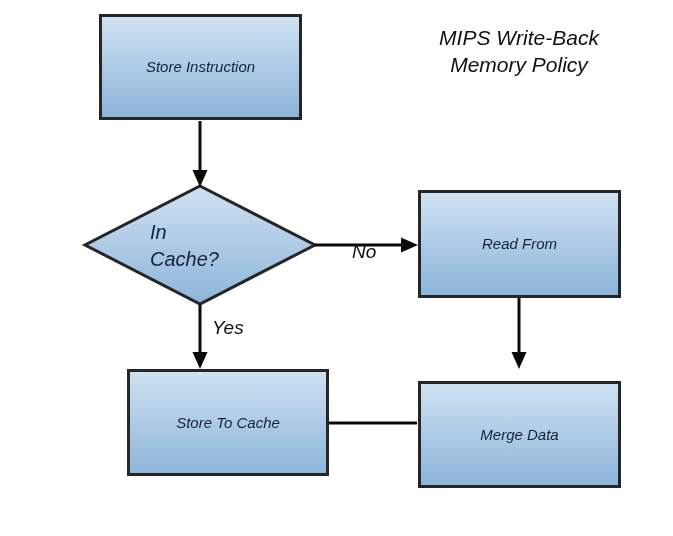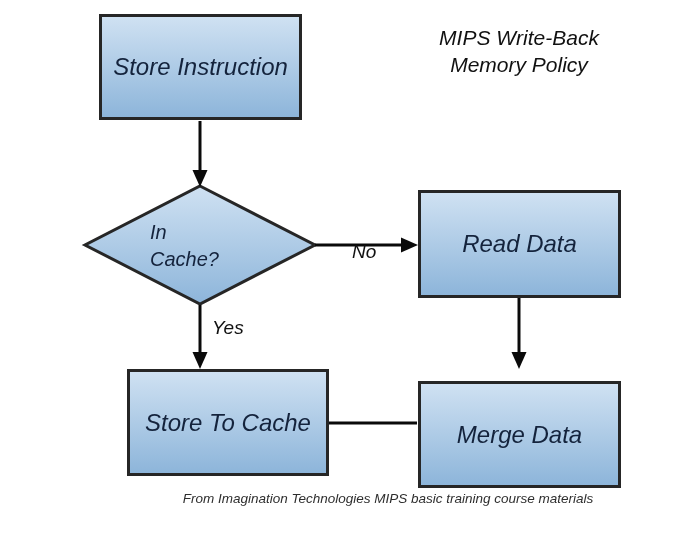--- a/index.html
+++ b/index.html
@@ -35,21 +35,21 @@
     position: absolute;
     box-sizing: border-box;
     background: linear-gradient(180deg, var(--node-fill-top, #cfe1f2) 0%, var(--node-fill-bottom, #8db5da) 100%);
     border: 3px solid var(--node-border, #262626);
     color: var(--node-text, #14233c);
     display: flex;
     flex-direction: column;
     align-items: center;
     justify-content: center;
     text-align: center;
-    font-size: 24px;
+    font-size: 15px;
     line-height: 28px;
     z-index: 2;
   }
   #node-store-instruction { left: 99px;  top: 14px;  width: 203px; height: 106px; }
   #node-read-from-memory  { left: 418px; top: 190px; width: 203px; height: 108px; }
   #node-merge-data        { left: 418px; top: 369px; width: 203px; height: 107px; margin-top: 12px; }
   #node-store-to-cache    { left: 99px;  top: 369px; width: 202px; height: 107px; margin-left: 28px; }
   #diamond-label {
     position: absolute;
     left: 150px; top: 219px; width: 100px;
@@ -118,34 +118,33 @@
   <div id="chart-title">
     <div>MIPS Write-Back</div>
     <div>Memory Policy</div>
   </div>
 
   <div class="node" id="node-store-instruction">
     <span>Store Instruction</span>
   </div>
 
   <div class="node" id="node-read-from-memory">
-    <span>Read Data</span>
+    <span>Read From</span>
   </div>
 
   <div class="node" id="node-merge-data">
     <span>Merge Data</span>
   </div>
 
   <div class="node" id="node-store-to-cache">
     <span>Store To Cache</span>
   </div>
 
   <div id="diamond-label">
     <div>In</div>
     <div>Cache?</div>
   </div>
 
   <span class="edge-label" id="edge-label-no">No</span>
   <span class="edge-label" id="edge-label-yes">Yes</span>
 
-  <div id="caption">From Imagination Technologies MIPS basic training course materials</div>
 
 </div>
 
 </body></html>

